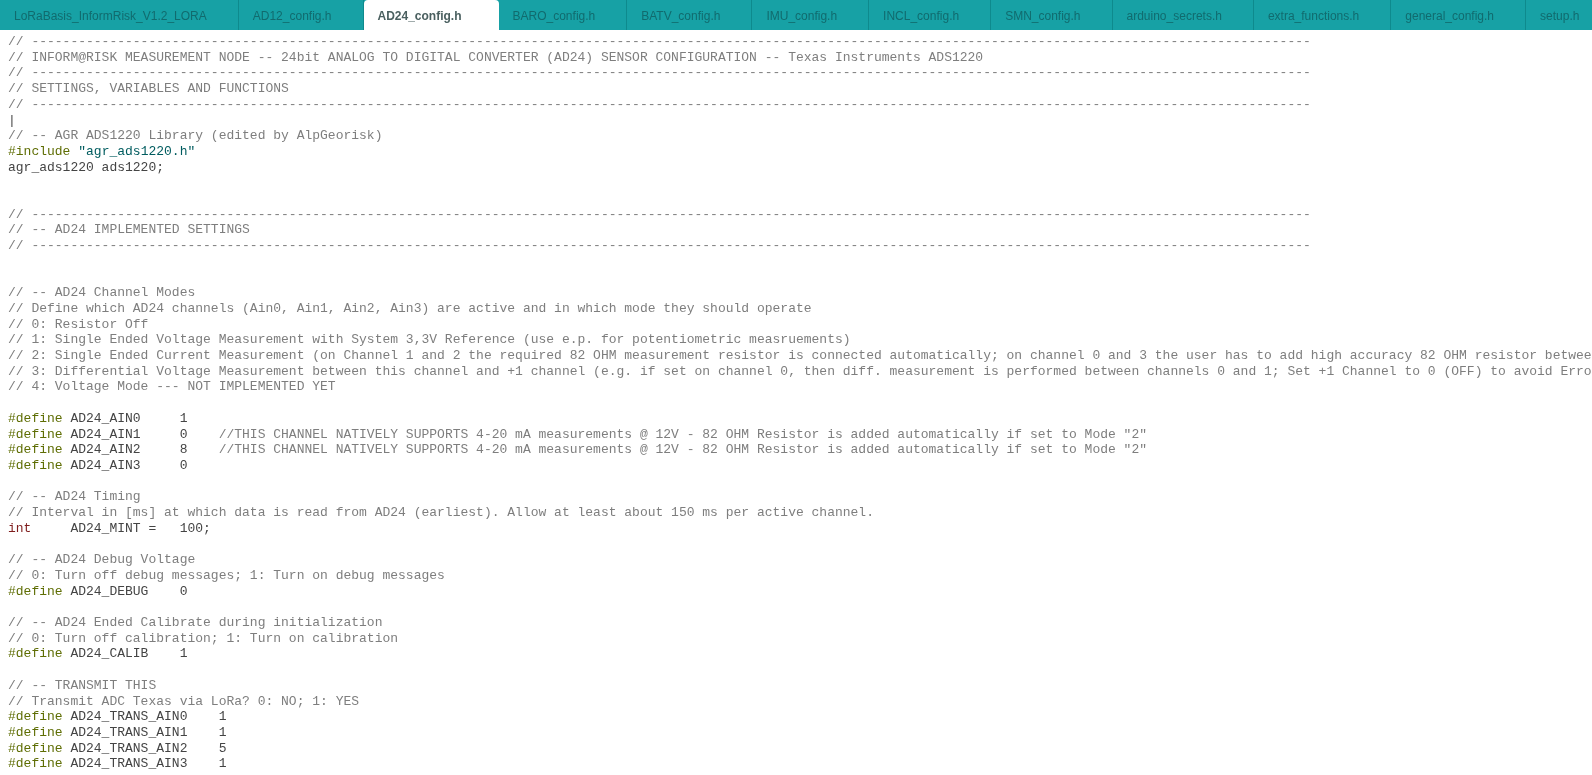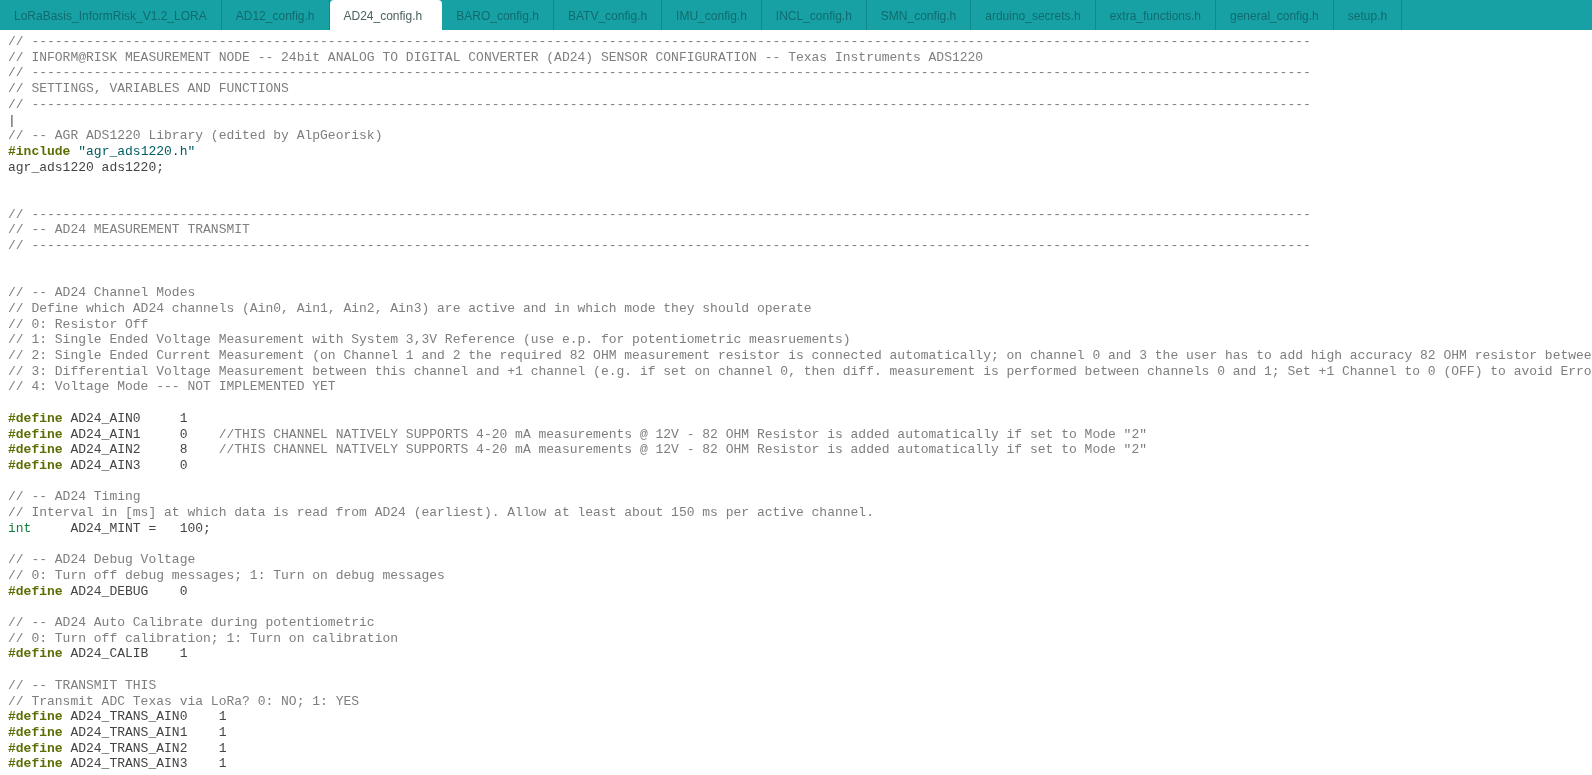--- a/index.html
+++ b/index.html
@@ -11,52 +11,53 @@
     overflow-x: auto;
   }
   .tabs {
     display: flex;
     background: #17a1a5;
     height: 30px;
     align-items: stretch;
     white-space: nowrap;
   }
   .tab {
-    padding: 7px 14px 5px 14px;
+    padding: 7px 31px 5px 14px;
     color: #116b6e;
     background: #17a1a5;
     border-right: 1px solid #0e8a8d;
     cursor: pointer;
     font-family: Arial, sans-serif;
     font-size: 12px;
     display: flex;
     align-items: center;
   }
   .tab.active {
     background: #ffffff;
     color: #4b6060;
     border-top-left-radius: 4px;
     border-top-right-radius: 4px;
     border-right: none;
+    font-weight: bold;
   }
   .tab .drop {
     margin-left: 6px;
     font-size: 9px;
     opacity: 0.6;
   }
   .editor {
     padding: 4px 8px 40px 8px;
     white-space: pre;
     line-height: 15.7px;
     color: #444444;
   }
   .c-comment { color: #7e7e7e; }
-  .c-preproc { color: #5e6d03; font-weight: bold; }
+  .c-preproc { color: #5e6d03; }
   .c-string  { color: #005c5f; }
-  .c-keyword { color: #15803d; }
+  .c-keyword { color: #7f1d1d; }
 </style>
 </head>
 <body>
 
 <div class="tabs" id="tab-bar">
     <div class="tab">
       <span>LoRaBasis_InformRisk_V1.2_LORA</span>
     </div>
     <div class="tab">
       <span>AD12_config.h</span>
@@ -99,21 +100,21 @@
 <span class="c-comment">// --------------------------------------------------------------------------------------------------------------------------------------------------------------------</span>
 <span class="c-comment">// SETTINGS, VARIABLES AND FUNCTIONS</span>
 <span class="c-comment">// --------------------------------------------------------------------------------------------------------------------------------------------------------------------</span>
 <span>|</span>
 <span class="c-comment">// -- AGR ADS1220 Library (edited by AlpGeorisk)</span>
 <span class="c-preproc">#include</span> <span class="c-string">"agr_ads1220.h"</span>
 <span>agr_ads1220 ads1220;</span>
 
 
 <span class="c-comment">// --------------------------------------------------------------------------------------------------------------------------------------------------------------------</span>
-<span class="c-comment">// -- AD24 MEASUREMENT TRANSMIT</span>
+<span class="c-comment">// -- AD24 IMPLEMENTED SETTINGS</span>
 <span class="c-comment">// --------------------------------------------------------------------------------------------------------------------------------------------------------------------</span>
 
 
 <span class="c-comment">// -- AD24 Channel Modes</span>
 <span class="c-comment">// Define which AD24 channels (Ain0, Ain1, Ain2, Ain3) are active and in which mode they should operate</span>
 <span class="c-comment">// 0: Resistor Off</span>
 <span class="c-comment">// 1: Single Ended Voltage Measurement with System 3,3V Reference (use e.p. for potentiometric measruements)</span>
 <span class="c-comment">// 2: Single Ended Current Measurement (on Channel 1 and 2 the required 82 OHM measurement resistor is connected automatically; on channel 0 and 3 the user has to add high accuracy 82 OHM resistor between Channel and Ground)</span>
 <span class="c-comment">// 3: Differential Voltage Measurement between this channel and +1 channel (e.g. if set on channel 0, then diff. measurement is performed between channels 0 and 1; Set +1 Channel to 0 (OFF) to avoid Errors)</span>
 <span class="c-comment">// 4: Voltage Mode --- NOT IMPLEMENTED YET</span>
@@ -124,23 +125,23 @@
 <span class="c-preproc">#define</span><span> AD24_AIN3     0</span>
 
 <span class="c-comment">// -- AD24 Timing</span>
 <span class="c-comment">// Interval in [ms] at which data is read from AD24 (earliest). Allow at least about 150 ms per active channel.</span>
 <span class="c-keyword">int</span><span>     AD24_MINT =   100;</span>
 
 <span class="c-comment">// -- AD24 Debug Voltage</span>
 <span class="c-comment">// 0: Turn off debug messages; 1: Turn on debug messages</span>
 <span class="c-preproc">#define</span><span> AD24_DEBUG    0</span>
 
-<span class="c-comment">// -- AD24 Auto Calibrate during potentiometric</span>
+<span class="c-comment">// -- AD24 Ended Calibrate during initialization</span>
 <span class="c-comment">// 0: Turn off calibration; 1: Turn on calibration</span>
 <span class="c-preproc">#define</span><span> AD24_CALIB    1</span>
 
 <span class="c-comment">// -- TRANSMIT THIS</span>
 <span class="c-comment">// Transmit ADC Texas via LoRa? 0: NO; 1: YES</span>
 <span class="c-preproc">#define</span><span> AD24_TRANS_AIN0    1</span>
 <span class="c-preproc">#define</span><span> AD24_TRANS_AIN1    1</span>
-<span class="c-preproc">#define</span><span> AD24_TRANS_AIN2    1</span>
+<span class="c-preproc">#define</span><span> AD24_TRANS_AIN2    5</span>
 <span class="c-preproc">#define</span><span> AD24_TRANS_AIN3    1</span>
 </div>
 
 </body></html>

